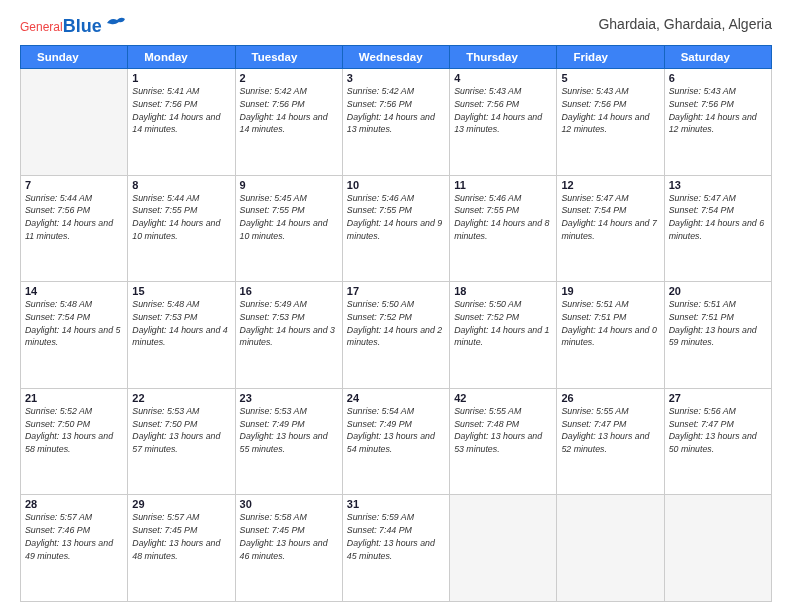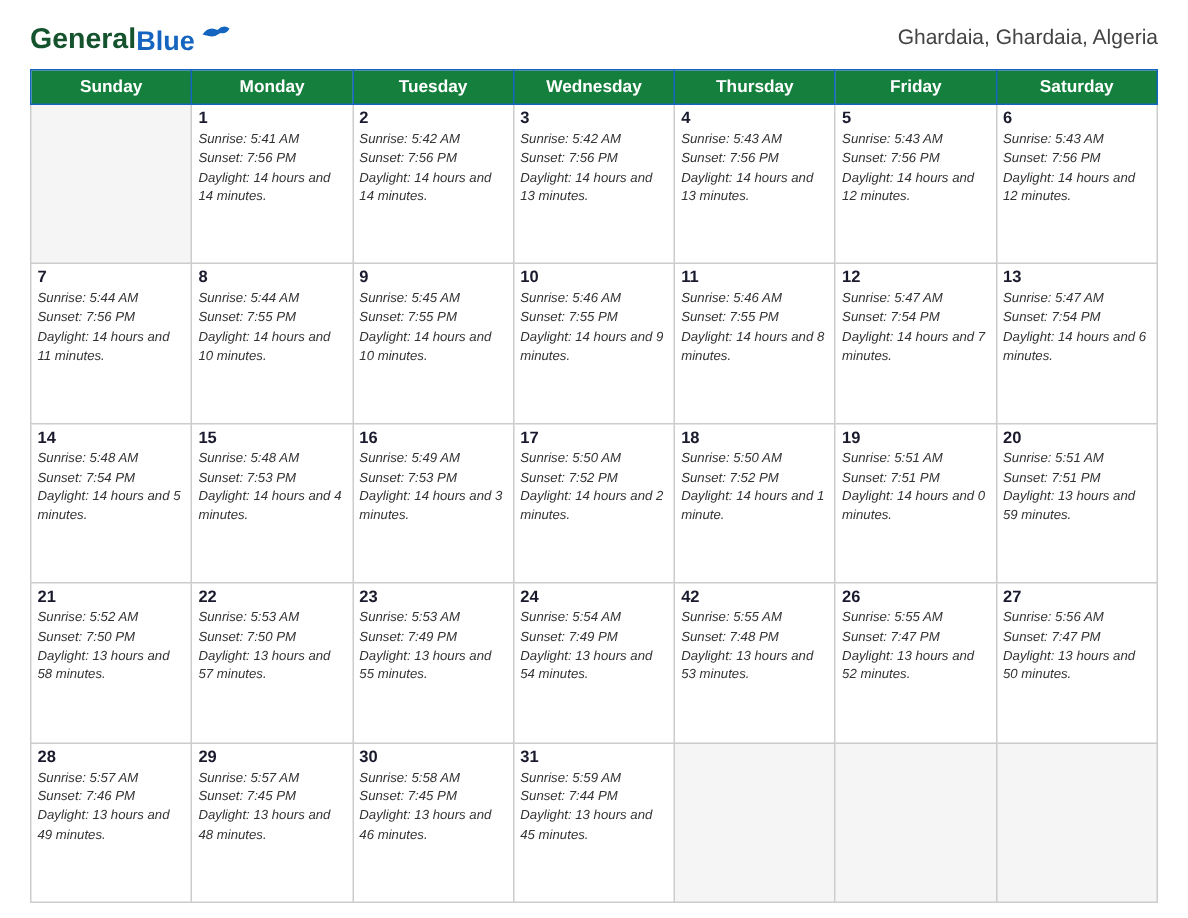--- a/index.html
+++ b/index.html
@@ -42,26 +42,26 @@
       color: #444;
     }
     .calendar {
       flex: 1;
       border: 1px solid #ccc;
       border-collapse: collapse;
       width: 100%;
       table-layout: fixed;
     }
     .calendar th {
-      background: #15803d;
+      background: #3b82f6;
       color: #fff;
       font-size: 11.5px;
       font-weight: bold;
-      padding: 5px 4px;
-      text-align: center;
+      padding: 5px 16px;
+      text-align: left;
       border: 1px solid #1565c0;
     }
     .calendar td {
       border: 1px solid #ccc;
       vertical-align: top;
       padding: 3px 4px;
       font-size: 9.2px;
       color: #222;
       background: #fff;
       height: 88px;
@@ -80,23 +80,23 @@
       font-size: 8.8px;
       line-height: 1.45;
       color: #333;
       font-style: italic;
     }
     .logo-wrapper {
       display: flex;
       align-items: center;
     }
     .logo-general {
-      font-size: 19px;
-      font-weight: bold;
-      color: #14532d;
+      font-size: 12px;
+      font-weight: normal;
+      color: #ef4444;
     }
     .logo-blue-text {
       color: #1565c0;
       font-size: 18px;
       font-weight: bold;
     }
     .bird-svg {
       margin-left: 3px;
       margin-top: -8px;
     }

